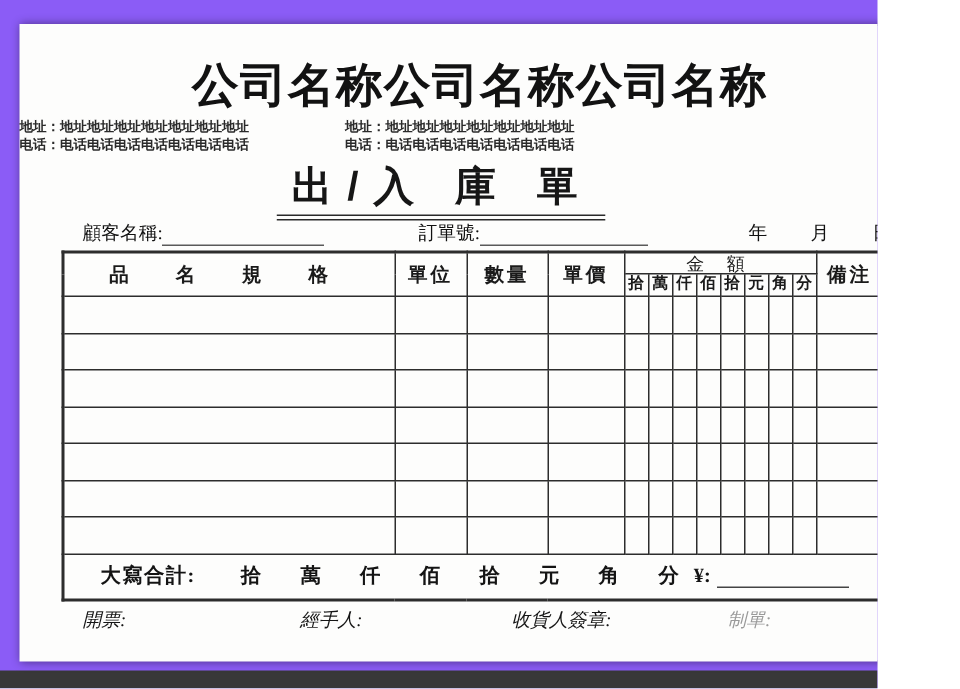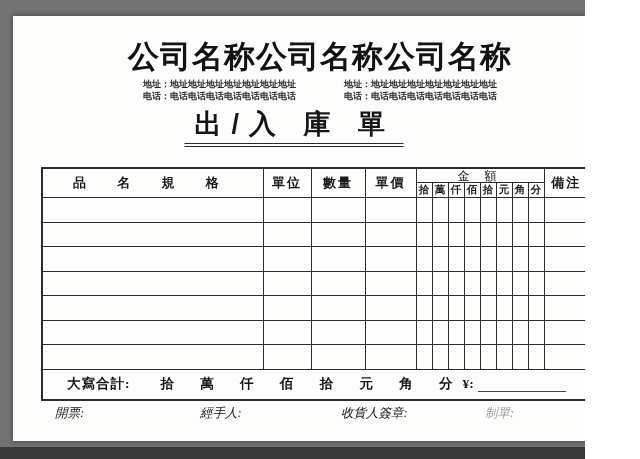--- a/index.html
+++ b/index.html
@@ -1,26 +1,26 @@
 <!DOCTYPE html>
 <html><head>
 <meta charset="utf-8">
 <style>
   html,body{margin:0;padding:0;}
-  .stage{position:relative;width:585px;height:459px;background:#737373;overflow:hidden;
+  .stage{position:relative;width:585px;height:459px;background:#8b5cf6;overflow:hidden;
          font-family:"Liberation Serif",serif;}
   .stage::after{content:"";position:absolute;left:0;bottom:0;width:100%;height:12px;background:#383838;}
   .page{position:absolute;left:13px;top:16px;width:614px;height:425px;background:#fdfdfc;
         box-shadow:0 0 6px rgba(0,0,0,.45);z-index:1;}
 
   
   .company{position:absolute;top:20px;left:0;width:100%;text-align:center;
            font-family:"Liberation Sans",sans-serif;font-weight:900;font-size:31px;
            color:#121212;letter-spacing:1px;white-space:nowrap;}
-  .contacts{position:absolute;top:63px;left:0;width:100%;display:flex;justify-content:center;gap:48px;}
+  .contacts{position:absolute;top:63px;left:0;width:100%;display:flex;gap:64px;}
   .contact{font-family:"Liberation Sans",sans-serif;font-size:9px;font-weight:700;
            color:#2a2a2a;line-height:11.5px;white-space:nowrap;}
 
   
   .titlebar{position:absolute;top:88px;left:0;width:100%;height:40px;}
   .form-title{position:absolute;left:50%;transform:translateX(-62%);top:2px;
               font-family:"Liberation Sans",sans-serif;font-weight:900;font-size:27px;color:#161616;
               letter-spacing:10px;border-bottom:4px double #2a2a2a;padding:0 8px 1px 10px;white-space:nowrap;}
   .serial{position:absolute;left:428px;top:8px;white-space:nowrap;}
   .serial-prefix{font-size:23px;font-weight:700;color:#111;}
@@ -84,20 +84,29 @@
       <div class="contact">
         <div>地址：地址地址地址地址地址地址地址</div>
         <div>电话：电话电话电话电话电话电话电话</div>
       </div>
     </div>
 
     <div class="titlebar">
       <div class="form-title">出/入 庫 單</div>
     </div>
 
+    <div class="info-row">
+      <span class="info-label lbl-customer"><span>顧客名稱:</span><span class="blank-line customer-line"></span></span>
+      <span class="info-label lbl-order"><span>訂單號:</span><span class="blank-line order-line"></span></span>
+      <span class="date-group">
+        <span>年</span>
+        <span>月</span>
+        <span>日</span>
+      </span>
+    </div>
 
     <div class="table-wrap">
       <table>
         <colgroup>
           <col style="width:221px">
             <col style="width:48px">
             <col style="width:54px">
             <col style="width:51px">
           <col style="width:16px">
             <col style="width:16px">

